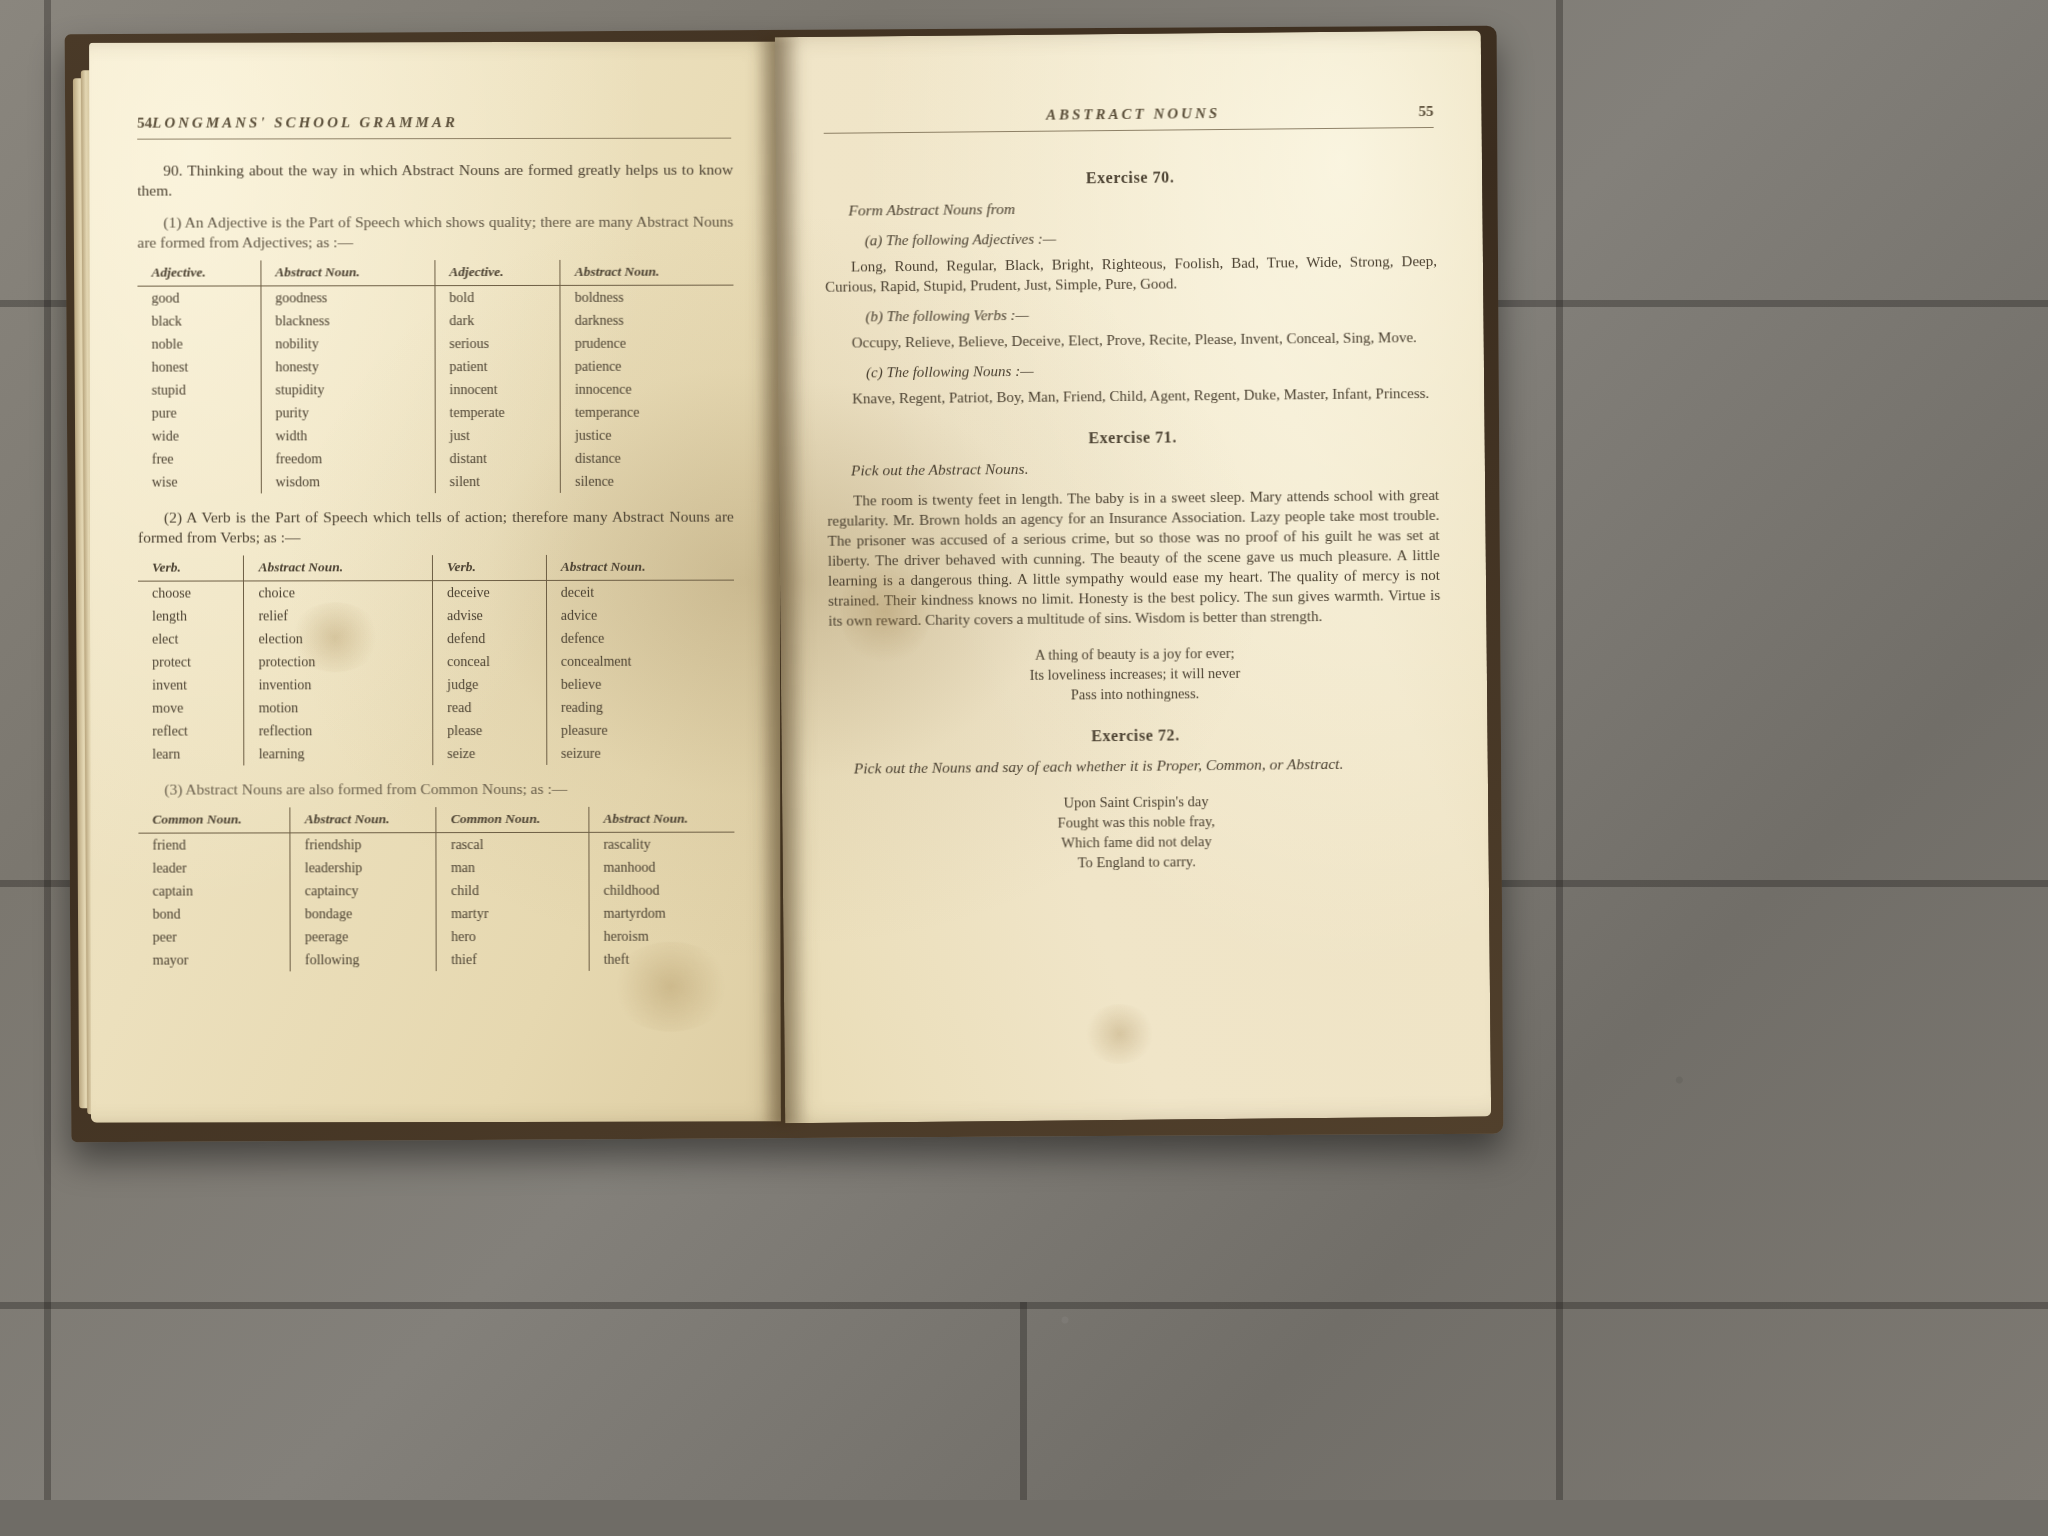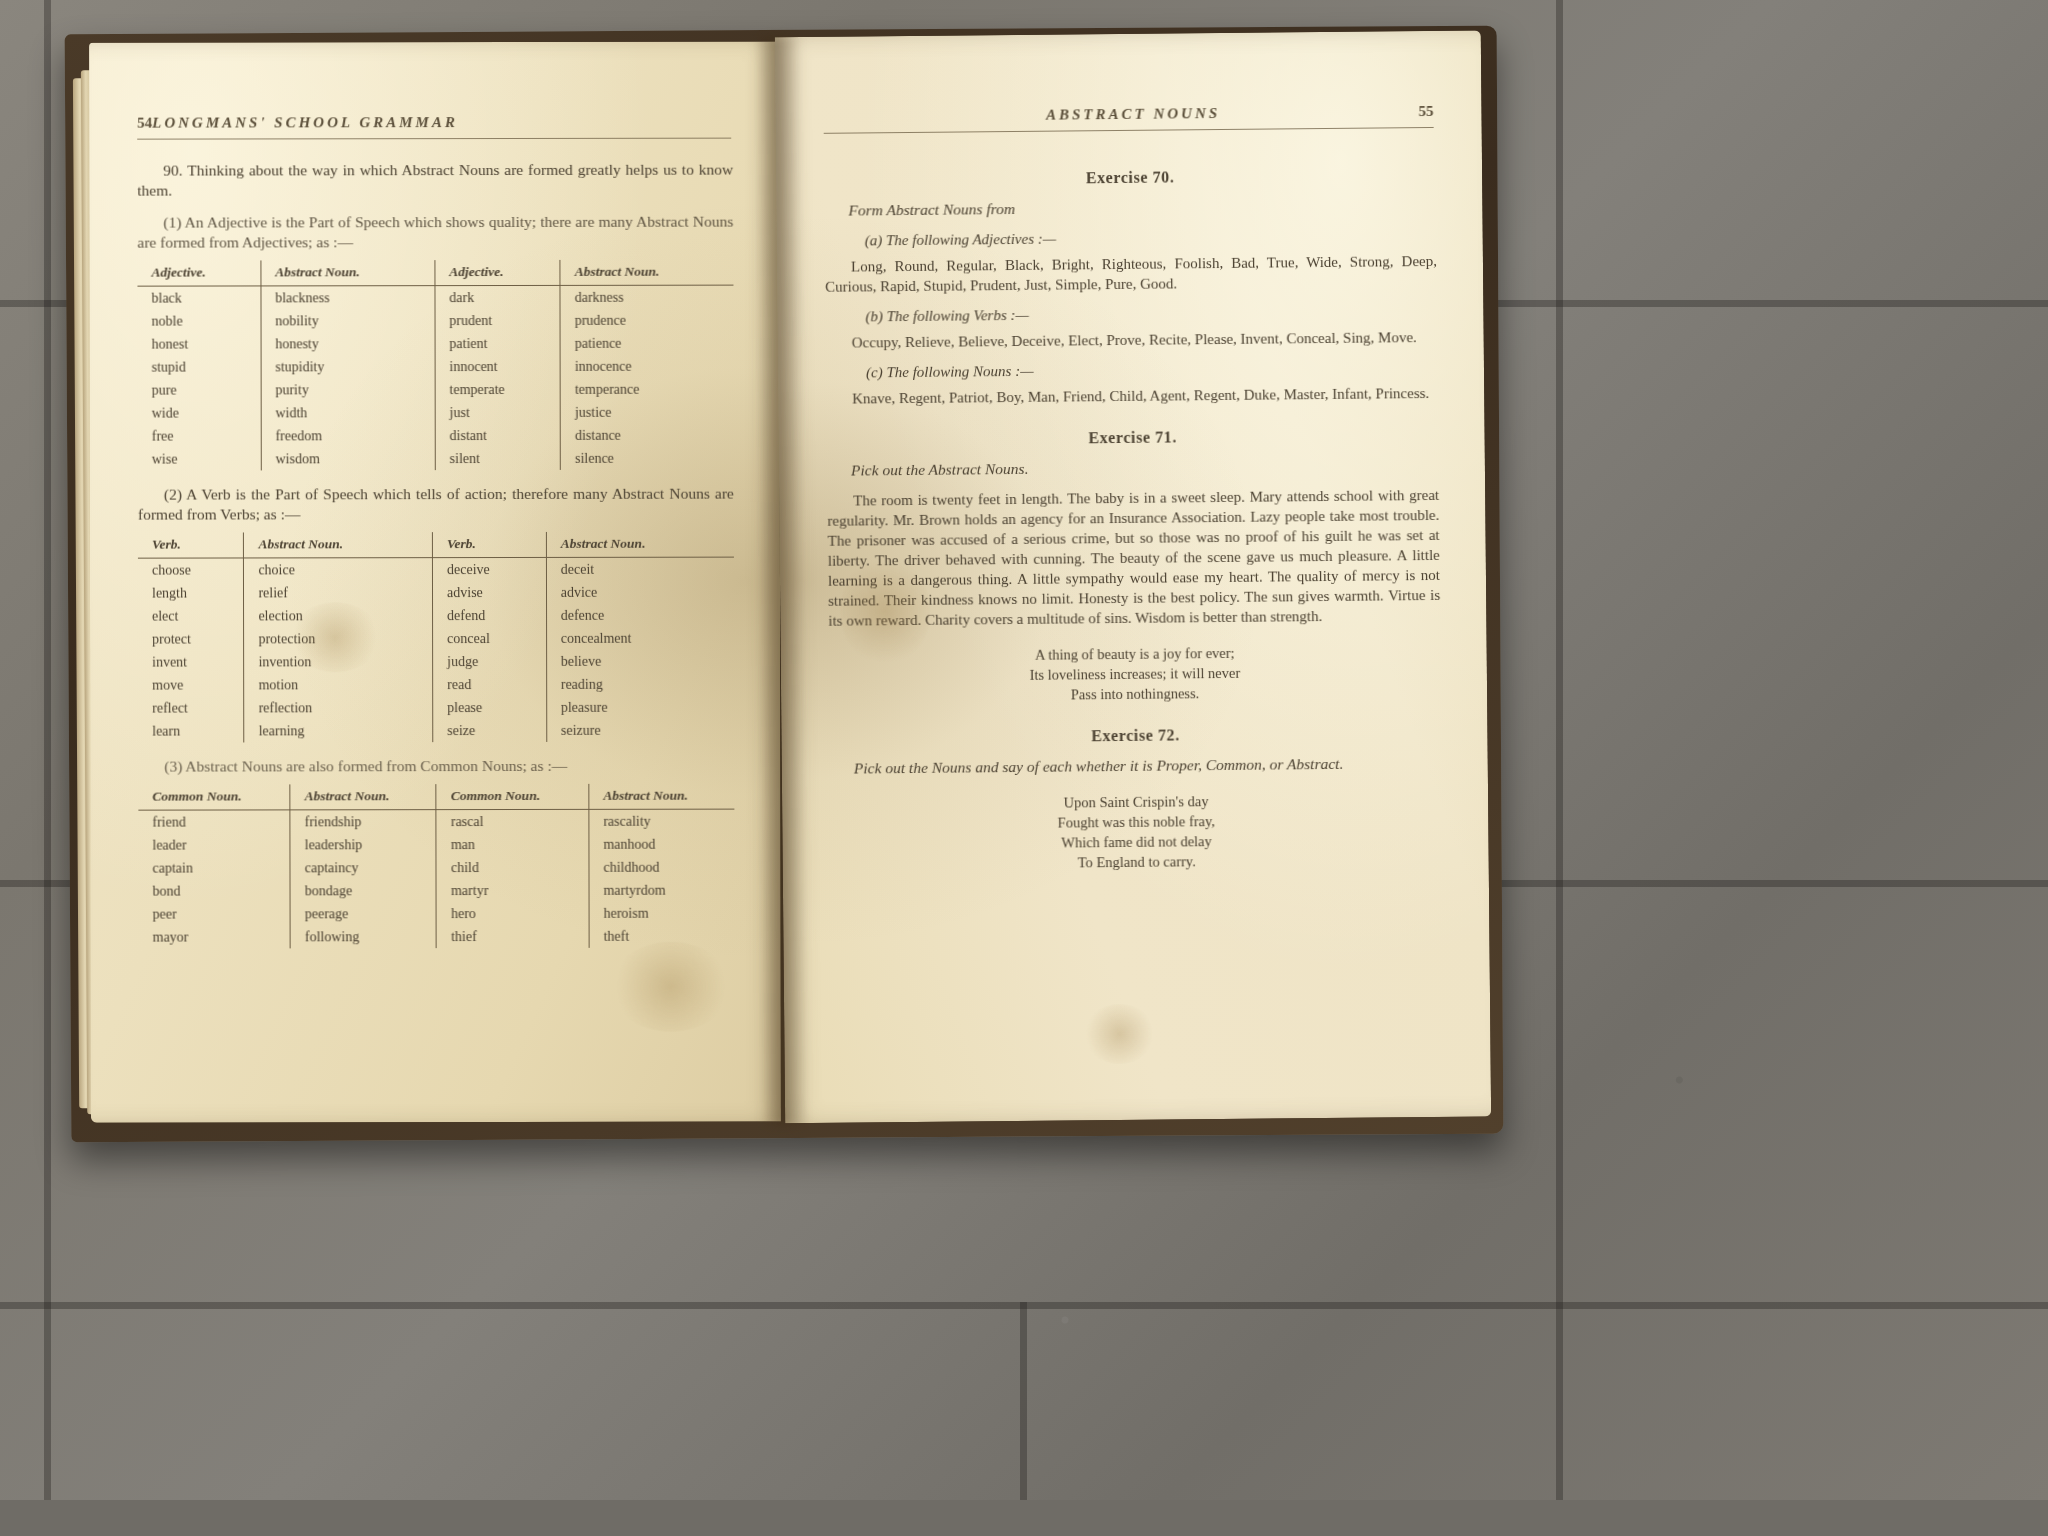--- a/index.html
+++ b/index.html
@@ -258,29 +258,35 @@
             <thead>
               <tr>
                 <th>Adjective.</th>
                 <th class="vline">Abstract Noun.</th>
                 <th class="vline">Adjective.</th>
                 <th class="vline">Abstract Noun.</th>
               </tr>
             </thead>
             <tbody>
                 <tr>
+                  <td>good</td>
+                  <td class="vline">goodness</td>
+                  <td class="vline">bold</td>
+                  <td class="vline">boldness</td>
+                </tr>
+                <tr>
                   <td>black</td>
                   <td class="vline">blackness</td>
                   <td class="vline">dark</td>
                   <td class="vline">darkness</td>
                 </tr>
                 <tr>
                   <td>noble</td>
                   <td class="vline">nobility</td>
-                  <td class="vline">prudent</td>
+                  <td class="vline">serious</td>
                   <td class="vline">prudence</td>
                 </tr>
                 <tr>
                   <td>honest</td>
                   <td class="vline">honesty</td>
                   <td class="vline">patient</td>
                   <td class="vline">patience</td>
                 </tr>
                 <tr>
                   <td>stupid</td>

